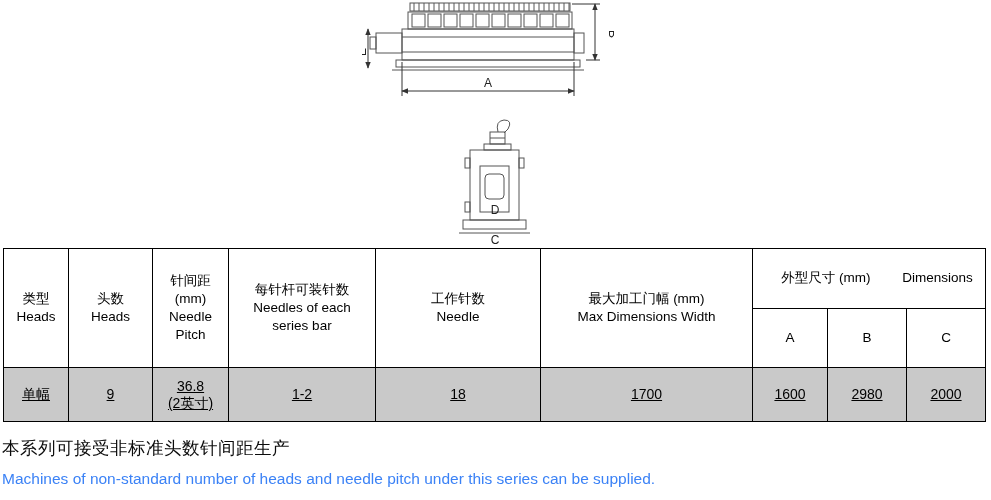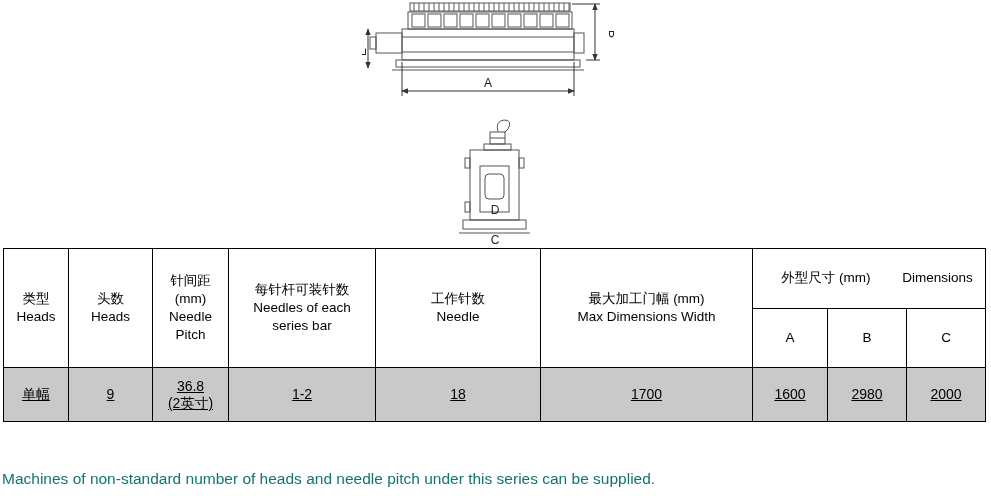--- a/index.html
+++ b/index.html
@@ -20,21 +20,21 @@
   }
   table.spec thead tr:first-child th{height:55px;}
   table.spec thead tr:last-child th{height:54px;}
   table.spec tbody td{height:49px;background:#c9c9c9;font-size:14px;text-decoration:underline;}
   .cell-line{display:block;}
   .small-note{font-size:14px;display:block;margin-top:-2px;}
   .dim-head .cn{margin-right:28px;margin-left:16px;}
 
   
   .note-cn{position:absolute;left:2px;top:436px;font-size:17.5px;color:#0b0b0b;letter-spacing:0.5px;}
-  .note-en{position:absolute;left:2px;top:470px;font-size:15.5px;color:#0f766e;}
+  .note-en{position:absolute;left:2px;top:470px;font-size:15.5px;color:#3b82f6;}
 </style>
 </head>
 <body>
 
 <div id="page">
 
   <div class="drawing" style="left:362px;top:0px;">
     <svg width="252" height="112" viewBox="0 0 252 112">
       <defs>
         <pattern id="hatch" width="5" height="8" patternUnits="userSpaceOnUse">
@@ -182,15 +182,16 @@
           <td>18</td>
           <td>1700</td>
           <td>1600</td>
           <td>2980</td>
           <td>2000</td>
         </tr>
       </tbody>
     </table>
   </div>
 
+  <div class="note-cn">本系列可接受非标准头数针间距生产</div>
   <div class="note-en">Machines of non-standard number of heads and needle pitch under this series can be supplied.</div>
 
 </div>
 
 </body></html>

